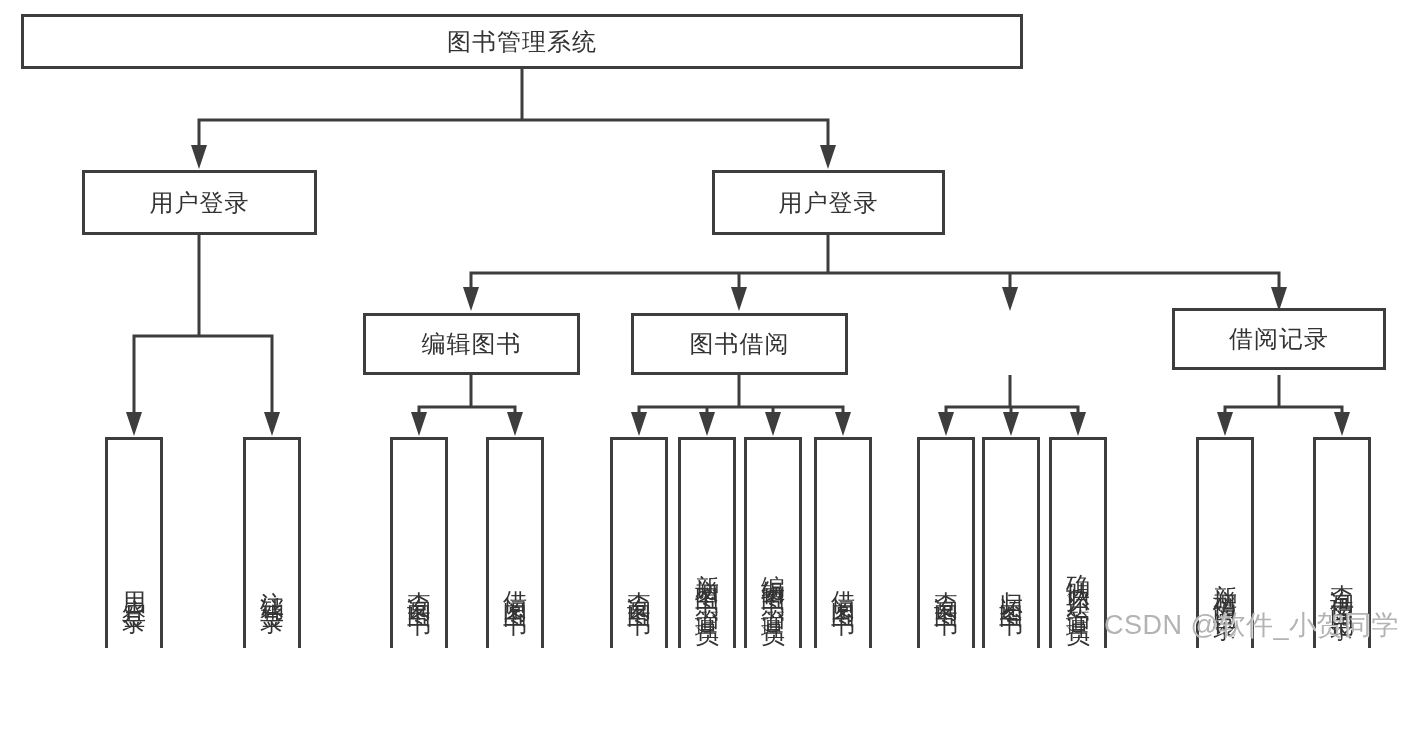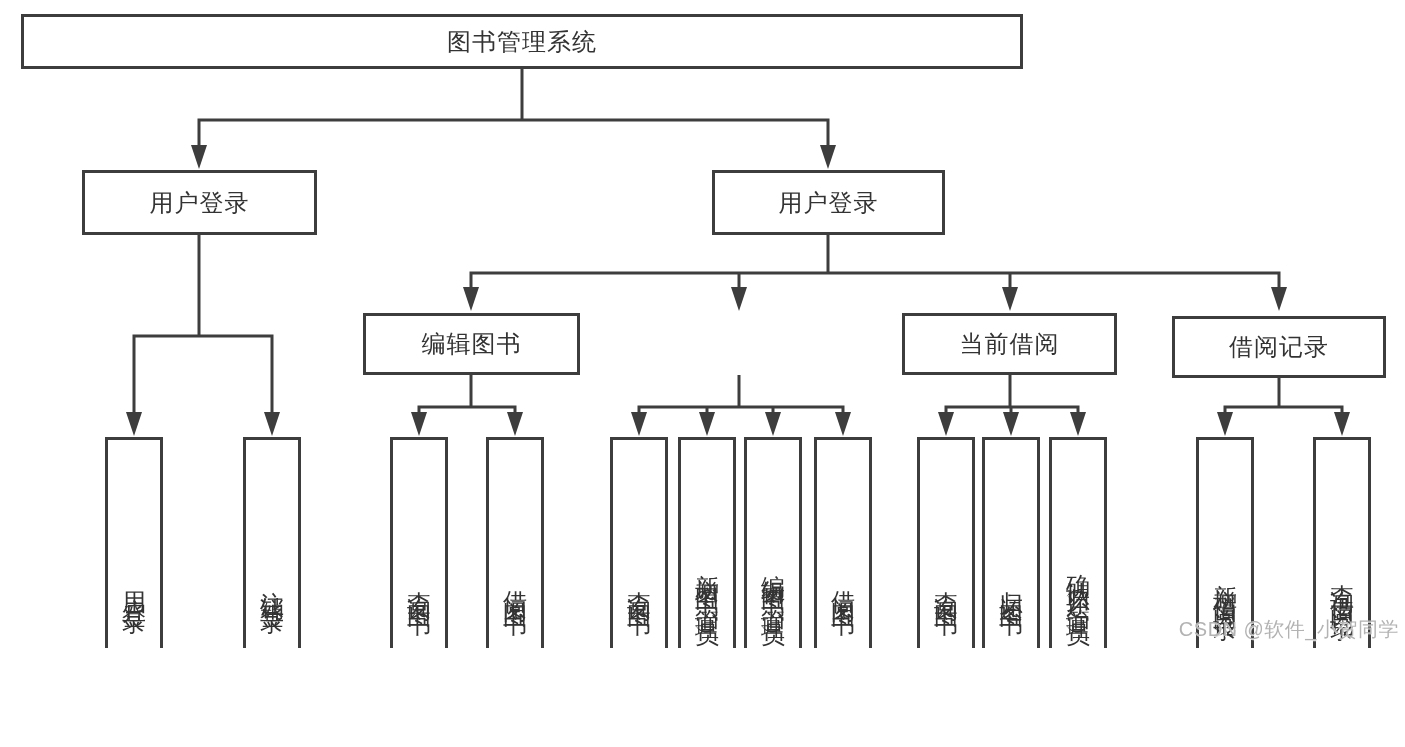--- a/index.html
+++ b/index.html
@@ -40,42 +40,42 @@
   }
   
   .n-root           { left: 21px;   top: 14px;  width: 1002px; height: 55px; }
   
   .n-user-login     { left: 82px;   top: 170px; width: 235px;  height: 65px; }
   .n-book-mgmt      { left: 712px;  top: 170px; width: 233px;  height: 65px; }
   
   .n-new-book-rec   { left: 363px;  top: 313px; width: 217px;  height: 62px; }
   .n-book-borrow    { left: 631px;  top: 313px; width: 217px;  height: 62px; }
   .n-current-borrow { left: 902px;  top: 313px; width: 215px;  height: 62px; }
-  .n-borrow-record  { left: 1172px; top: 316px; width: 214px;  height: 62px; }
+  .n-borrow-record  { left: 1172px; top: 308px; width: 214px;  height: 62px; }
   
   .leaf { top: 437px; width: 58px; height: 298px; }
   .n-login          { left: 105px; }
   .n-logout         { left: 243px; }
   .n-nbr-query      { left: 390px; }
   .n-nbr-borrow     { left: 486px; }
   .n-bb-query       { left: 610px; }
   .n-bb-add         { left: 678px; }
   .n-bb-edit        { left: 744px; }
   .n-bb-borrow      { left: 814px; }
   .n-cb-query       { left: 917px; }
   .n-cb-return      { left: 982px; }
   .n-cb-confirm     { left: 1049px; }
   .n-br-add         { left: 1196px; }
   .n-br-query       { left: 1313px; }
 
   .watermark {
     position: absolute;
     right: 6px;
     bottom: 5px;
-    font-size: 20px;
+    font-size: 27px;
     color: #b3b3b3;
     letter-spacing: 0.5px;
     z-index: 5;
     text-shadow: 1px 1px 0 rgba(255,255,255,0.8);
   }
 </style>
 </head>
 <body>
 
 <div class="canvas">
@@ -142,22 +142,22 @@
   <div class="node n-user-login">
     <span>用户登录</span>
   </div>
   <div class="node n-book-mgmt">
     <span>用户登录</span>
   </div>
 
   <div class="node n-new-book-rec">
     <span>编辑图书</span>
   </div>
-  <div class="node n-current-borrow">
-    <span>当前借阅</span>
+  <div class="node n-book-borrow">
+    <span>图书借阅</span>
   </div>
   <div class="node n-borrow-record">
     <span>借阅记录</span>
   </div>
 
   <div class="node vert leaf n-login">
     <span>用户登录</span>
   </div>
   <div class="node vert leaf n-logout">
     <span>注销登录</span>

